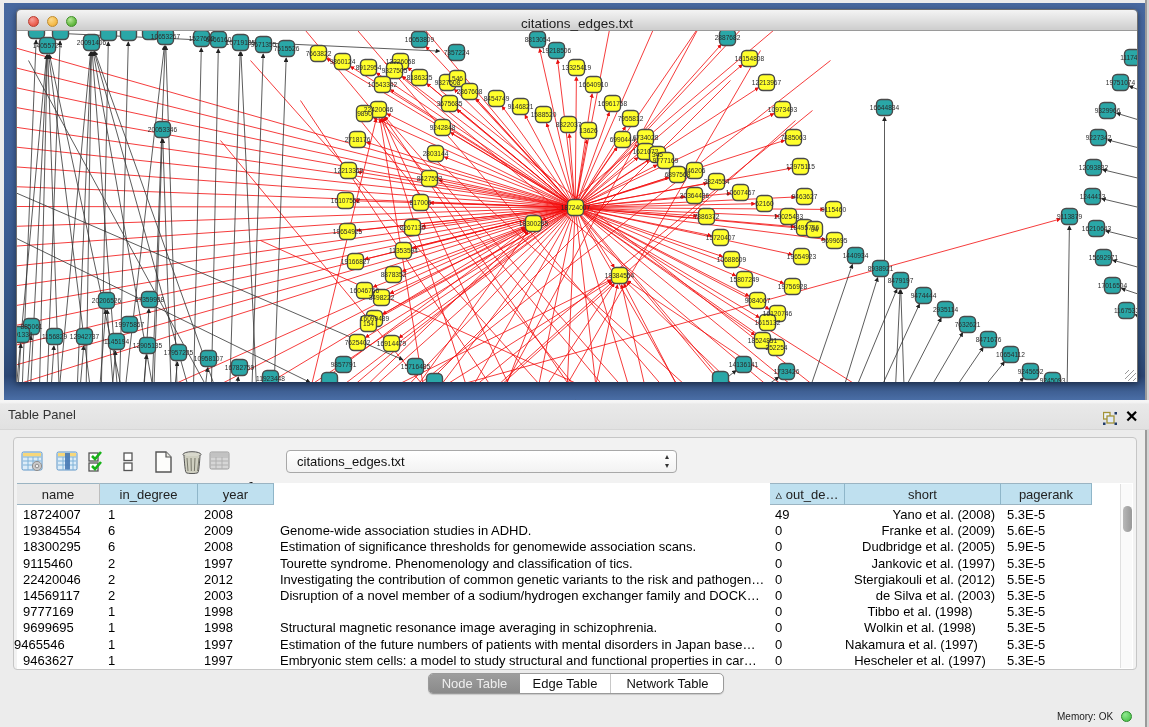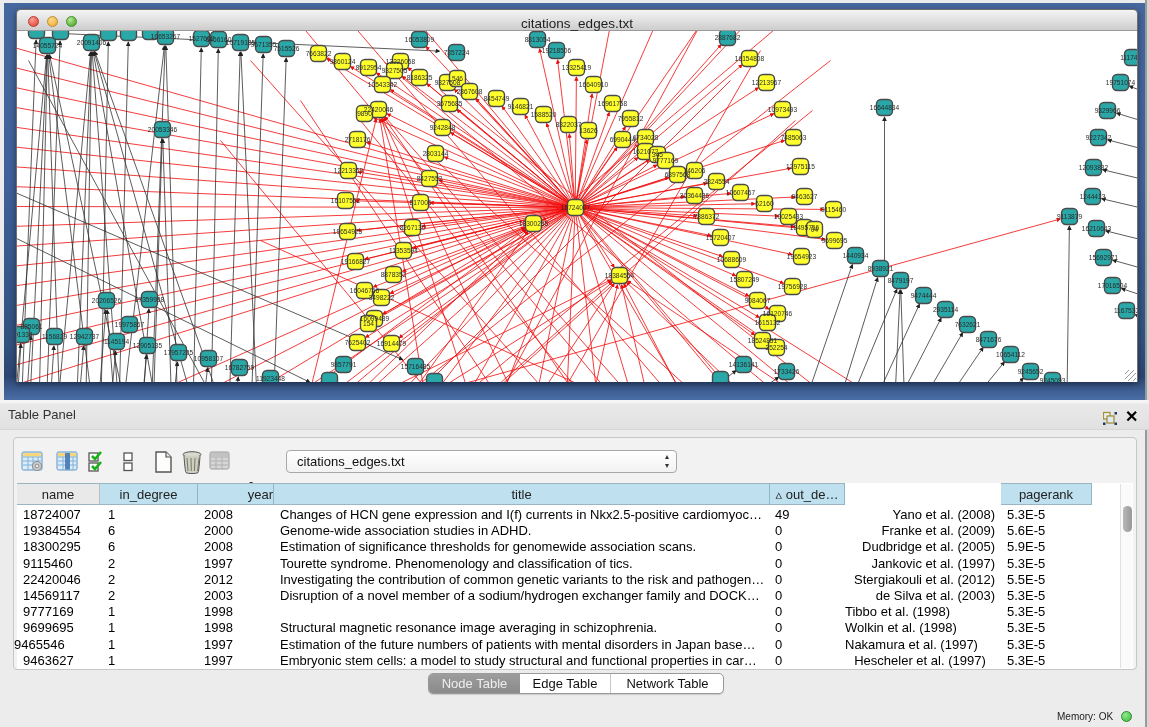--- a/index.html
+++ b/index.html
@@ -626,38 +626,37 @@
 </svg>
 <div class="ti" style="left:246px;top:452px;font-family:'Liberation Serif',serif;font-style:italic;font-size:16px;color:#111;margin-top:28px;"><b>f</b><span style="font-size:11px">(x)</span></div>
 
   <div id="combo">
       <span>citations_edges.txt</span>
       <span class="arr">▴<br>▾</span>
     </div>
   <div id="table">
     <div class="hc" style="left:0;width:83px;background:#e9e9e9;border-right:1px solid #bdbdbd;">name</div>
     <div class="hc" style="left:83px;width:98px;">in_degree</div>
-    <div class="hc" style="left:181px;width:76px;text-align:right;">year</div>
-    <div class="hc" style="left:257px;width:496px;">title</div>
+    <div class="hc" style="left:181px;width:76px;">year</div>
     <div class="hc" style="left:753px;width:75px;">▵ out_de…</div>
+    <div class="hc" style="left:828px;width:156px;">short</div>
     <div class="hc" style="left:984px;width:91px;">pagerank</div>
   </div>
   <div class="trow" style="top:507px">
       <span style="left:23px">18724007</span>
       <span style="left:108px">1</span>
       <span style="left:204px">2008</span>
-      <span style="left:280px">Changes of HCN gene expression and I(f) currents in Nkx2.5-positive cardiomyoc…</span>
       <span style="left:775px">49</span>
       <span style="left:845px;width:150px;text-align:right">Yano et al. (2008)</span>
       <span style="left:1007px">5.3E-5</span>
     </div>
 <div class="trow" style="top:523px">
       <span style="left:23px">19384554</span>
       <span style="left:108px">6</span>
-      <span style="left:204px">2000</span>
+      <span style="left:204px">2009</span>
       <span style="left:280px">Genome-wide association studies in ADHD.</span>
       <span style="left:775px">0</span>
       <span style="left:845px;width:150px;text-align:right">Franke et al. (2009)</span>
       <span style="left:1007px">5.6E-5</span>
     </div>
 <div class="trow" style="top:539px">
       <span style="left:23px">18300295</span>
       <span style="left:108px">6</span>
       <span style="left:204px">2008</span>
       <span style="left:280px">Estimation of significance thresholds for genomewide association scans.</span>
@@ -690,30 +689,30 @@
       <span style="left:280px">Disruption of a novel member of a sodium/hydrogen exchanger family and DOCK…</span>
       <span style="left:775px">0</span>
       <span style="left:845px;width:150px;text-align:right">de Silva et al. (2003)</span>
       <span style="left:1007px">5.3E-5</span>
     </div>
 <div class="trow" style="top:604px">
       <span style="left:23px">9777169</span>
       <span style="left:108px">1</span>
       <span style="left:204px">1998</span>
       <span style="left:775px">0</span>
-      <span style="left:845px;width:150px;text-align:left">Tibbo et al. (1998)</span>
+      <span style="left:845px;width:150px;text-align:center">Tibbo et al. (1998)</span>
       <span style="left:1007px">5.3E-5</span>
     </div>
 <div class="trow" style="top:620px">
       <span style="left:23px">9699695</span>
       <span style="left:108px">1</span>
       <span style="left:204px">1998</span>
       <span style="left:280px">Structural magnetic resonance image averaging in schizophrenia.</span>
       <span style="left:775px">0</span>
-      <span style="left:845px;width:150px;text-align:left">Wolkin et al. (1998)</span>
+      <span style="left:845px;width:150px;text-align:center">Wolkin et al. (1998)</span>
       <span style="left:1007px">5.3E-5</span>
     </div>
 <div class="trow" style="top:637px">
       <span style="left:14px">9465546</span>
       <span style="left:108px">1</span>
       <span style="left:204px">1997</span>
       <span style="left:280px">Estimation of the future numbers of patients with mental disorders in Japan base…</span>
       <span style="left:775px">0</span>
       <span style="left:845px;width:150px;text-align:left">Nakamura et al. (1997)</span>
       <span style="left:1007px">5.3E-5</span>

